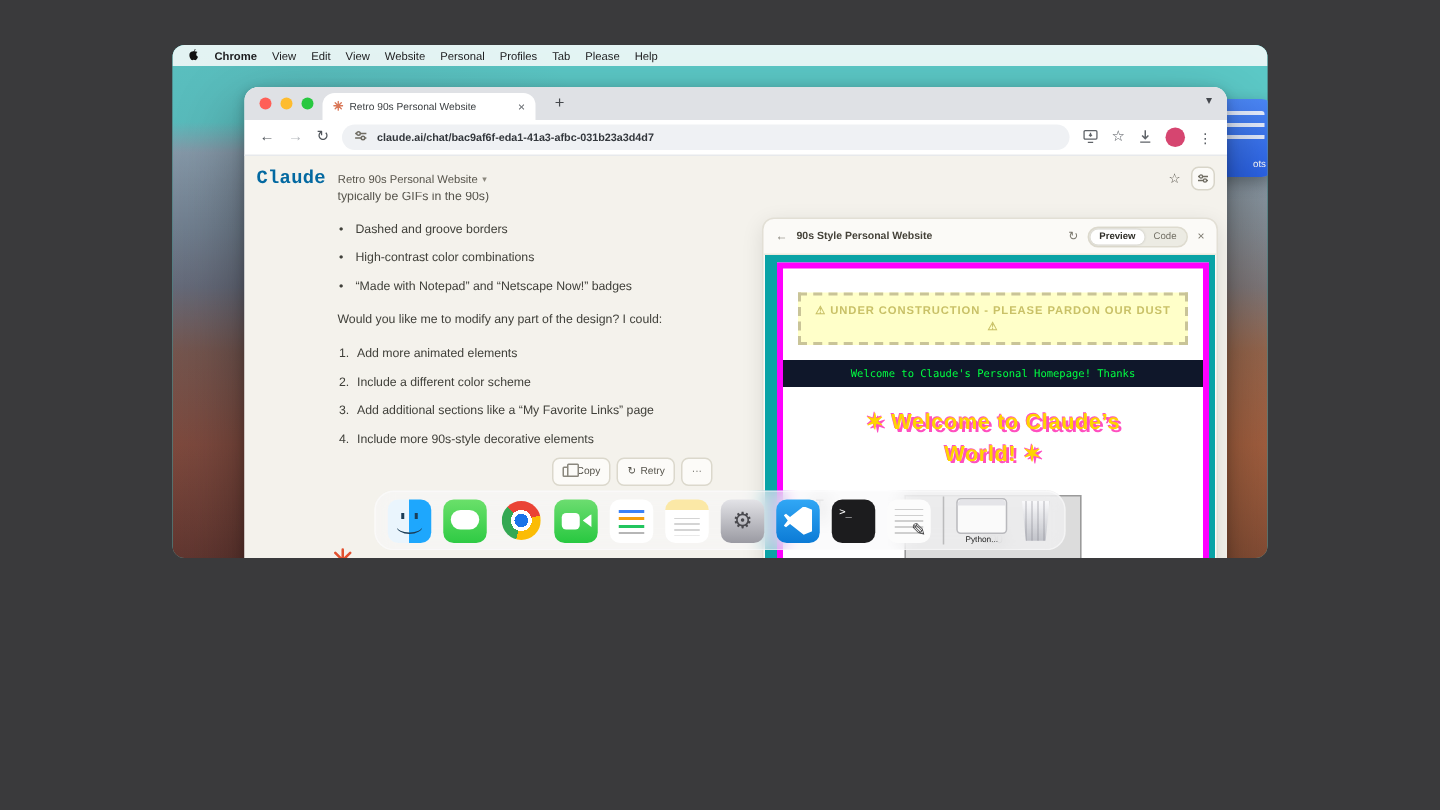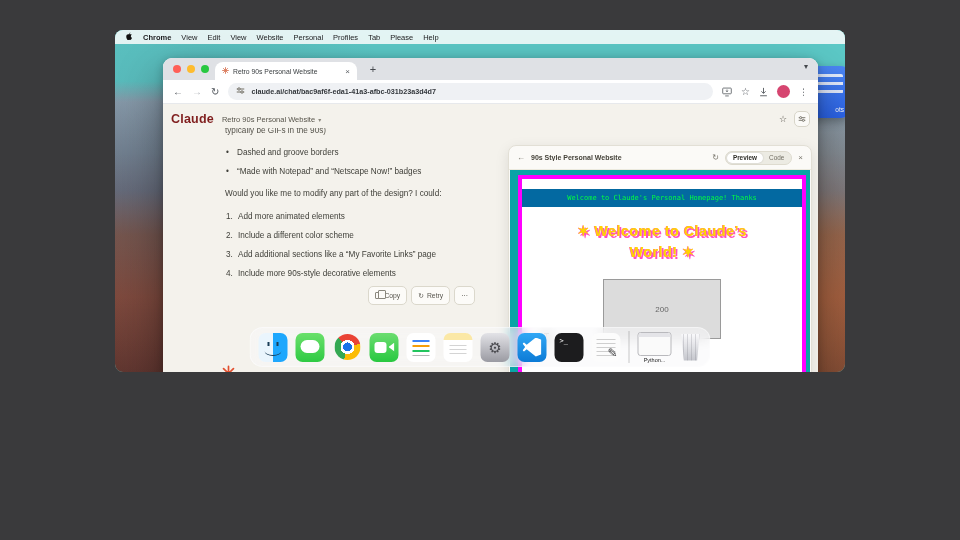--- a/index.html
+++ b/index.html
@@ -59,22 +59,22 @@
              align-items:center; gap:6px; padding:0 8px; font-size:7.2px; color:#33373c;font-weight:bold; }
   .omnibox .url { white-space:nowrap; overflow:hidden; }
   .avatar { width:13px; height:13px; border-radius:50%; background:#d64570; }
   .kebab { color:#50555b; font-size:9px; }
 
   
   .claude { position:absolute; top:46px; left:0; right:0; bottom:0; background:#f4f2ec;
             border-radius:0 0 9px 9px; overflow:hidden; }
   .cl-header { position:absolute; top:5px; left:8px; right:8px; height:20px;
                display:flex; align-items:center; gap:8px; }
-  .cl-logo { font-family:Liberation Sans, sans-serif; font-weight:bold; font-size:12.5px;
-             color:#7f1d1d; letter-spacing:.2px; }
+  .cl-logo { font-family:Liberation Mono, monospace; font-weight:bold; font-size:12.5px;
+             color:#0369a1; letter-spacing:.2px; }
   .cl-title { font-size:7.5px; color:#57544b; display:flex; align-items:center; gap:3px; }
   .cl-title .chev { font-size:6px; color:#8a877d; }
   .cl-head-right { margin-left:auto; display:flex; align-items:center; gap:7px; }
   .cl-star { color:#57544b; font-size:9px; }
   .cl-settings { width:16px; height:16px; border:1px solid #d8d5c9; background:#fbfaf7;
                  border-radius:5px; display:flex; align-items:center; justify-content:center; }
 
   .chat { position:absolute; left:62px; top:24px; width:250px; color:#40403a;
           font-size:8.2px; line-height:13px; }
   .clip-line { height:9px; overflow:hidden; display:flex; align-items:flex-end; color:#55534b; }
@@ -120,21 +120,21 @@
              font-weight:bold; color:#2f2e28; box-shadow:0 0 2px rgba(0,0,0,.18); }
   .seg .off { padding:1.5px 6px; font-size:6.4px; color:#726f64; }
 
   .preview { position:absolute; top:24px; left:1px; right:1px; bottom:26px;
              background:#0aa3a6; overflow:hidden; }
   .site-page { position:absolute; left:8px; top:5px; right:4px; bottom:-40px;
                border:4px solid #ff00ff; background:#fff; }
   .banner { margin:16px 10px 0; background:#ffffc9; border:2px dashed #c9c498;
             padding:4px 8px; text-align:center; color:#c9c167; font-weight:bold;
             font-size:7.5px; line-height:1.5; letter-spacing:.6px; }
-  .marquee { margin-top:10px; background:#0369a1; color:#00ff41; text-align:center;
+  .marquee { margin-top:10px; background:#0f172a; color:#00ff41; text-align:center;
              font-family:"DejaVu Sans Mono", monospace; font-size:7px; padding:5px 0;
              white-space:nowrap; overflow:hidden; }
   .retro-h1 { margin:14px auto 0; width:215px; text-align:center; font-size:14.5px;
               font-weight:bold; line-height:1.45; color:#ffd400; letter-spacing:.4px;
               text-shadow:1.8px 1.8px 0 #ff4fc0, -0.5px -0.5px 0 #ff4fc0; }
   .img-ph { margin:16px auto 0; width:118px; height:60px; background:#dcdcdc;
             border:1px solid #9a9a9a; display:flex; align-items:center; justify-content:center;
             font-size:8px; color:#666; }
   .dl-tooltip { position:absolute; right:23px; top:257px; background:#111; color:#fff;
                 font-size:6.2px; padding:2.5px 6px; border-radius:3px; z-index:6; }
@@ -297,20 +297,21 @@
                   <circle cx="8" cy="8" r="1.6" fill="#fbfaf7"></circle>
                 </svg>
             </span>
           </span>
         </div>
 
         <div class="chat">
           <div class="clip-line">typically be GIFs in the 90s)</div>
           <ul>
             <li>Dashed and groove borders</li>
+            <li>High-contrast color combinations</li>
             <li>“Made with Notepad” and “Netscape Now!” badges</li>
           </ul>
           <div class="question">Would you like me to modify any part of the design? I could:</div>
           <ol>
             <li>Add more animated elements</li>
             <li>Include a different color scheme</li>
             <li>Add additional sections like a “My Favorite Links” page</li>
             <li>Include more 90s-style decorative elements</li>
           </ol>
           <div class="msg-actions">
@@ -365,20 +366,21 @@
             <span class="a-ic">↻</span>
             <span class="seg">
               <span class="on">Preview</span>
               <span class="off">Code</span>
             </span>
             <span class="a-ic">×</span>
           </div>
 
           <div class="preview">
             <div class="site-page">
+              <div class="banner">⚠ UNDER CONSTRUCTION - PLEASE PARDON OUR DUST ⚠</div>
               <div class="marquee">Welcome to Claude's Personal Homepage! Thanks</div>
               <div class="retro-h1">✶ Welcome to Claude’s World! ✶</div>
               <div class="img-ph">200</div>
             </div>
           </div>
 
           <div class="dl-tooltip">Download to file</div>
 
           <div class="a-footer">
             <span class="a-edited">Last edited 20 minutes ago</span>

